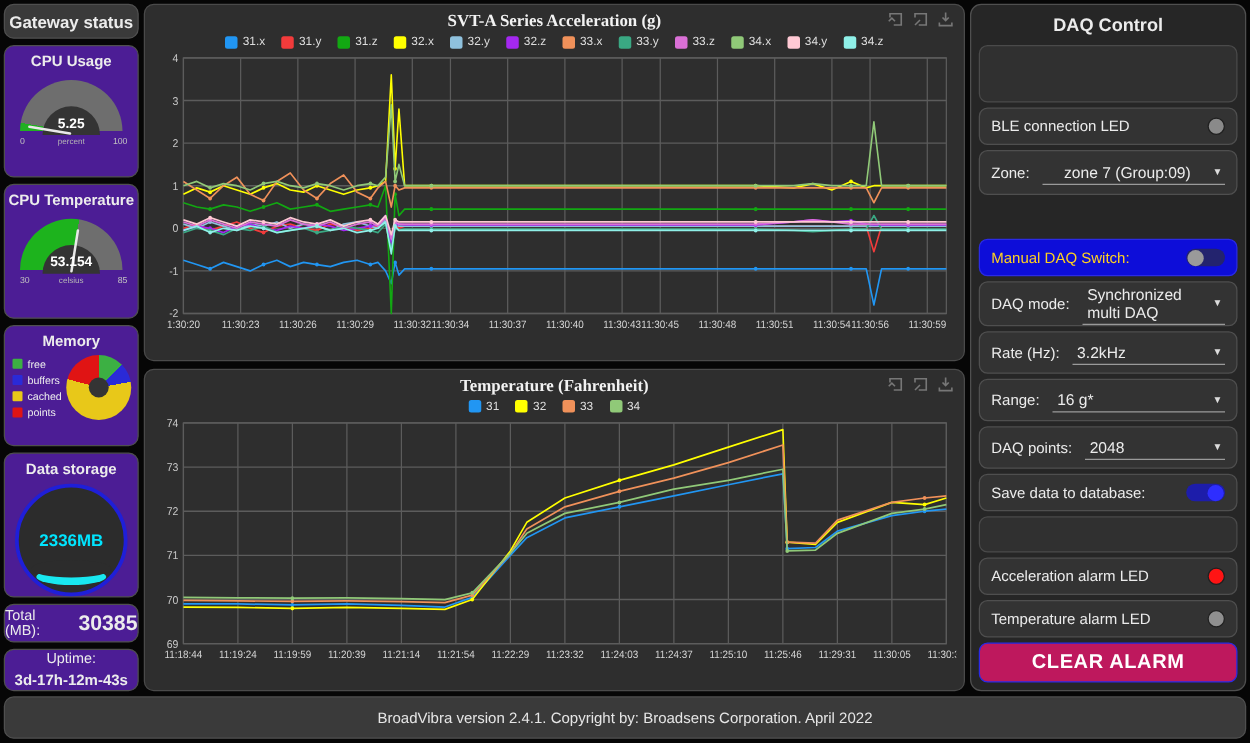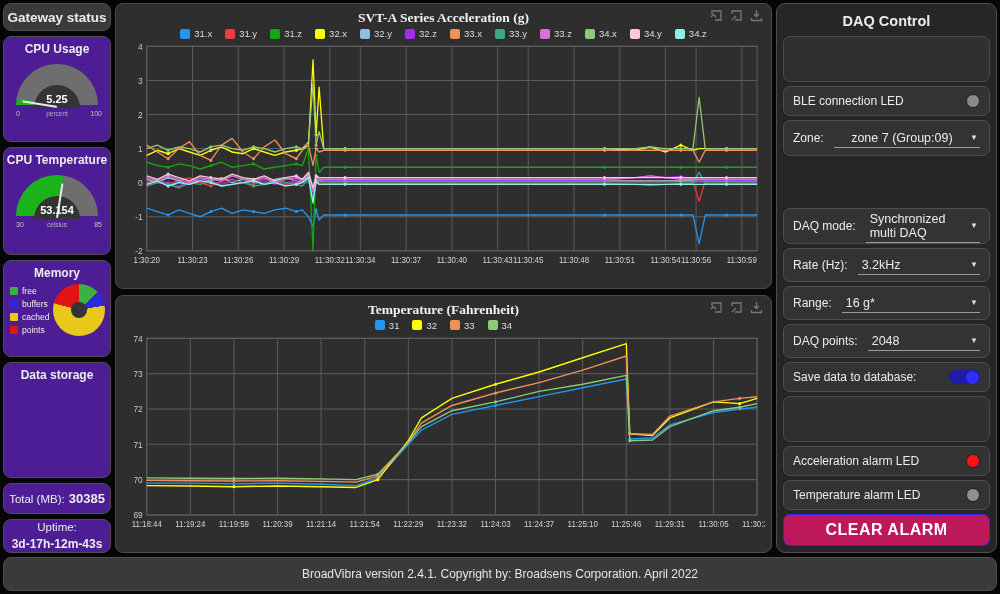--- a/index.html
+++ b/index.html
@@ -26,21 +26,21 @@
   .mem-legend .sw{width:8px;height:8px;border-radius:1px;flex:none;}
   .donut{width:52px;height:52px;border-radius:50%;position:relative;flex:none;}
   .donut::after{content:"";position:absolute;width:16px;height:16px;left:18px;top:18px;border-radius:50%;background:#343434;}
   .store-card{height:116px;}
   .liquid{width:84px;height:84px;margin:5px auto 0;border-radius:50%;border:3px solid #1f1fd8;background:#2c2c2c;
           position:relative;display:flex;align-items:center;justify-content:center;overflow:hidden;}
   .liquid .val{color:#00e5ff;font-weight:bold;font-size:13.5px;}
   .wave1{position:absolute;bottom:6px;left:14px;width:56px;height:13px;border-radius:50%;background:#19e8f0;}
   .wave2{position:absolute;bottom:12px;left:10px;width:64px;height:14px;border-radius:50%;background:#2c2c2c;}
   .total-card{height:31px;display:flex;align-items:center;justify-content:center;font-size:11.5px;gap:4px;}
-  .total-card b{font-size:13px;}
+  .total-card b{font-size:17px;}
   .uptime-card{flex:1;display:flex;flex-direction:column;align-items:center;justify-content:center;font-size:11.5px;line-height:1.35;}
   .uptime-card b{font-size:12px;}
   
   .charts{display:flex;flex-direction:column;gap:6px;min-height:0;}
   .chart-panel{background:#2e2e2e;border:1px solid #4a4a4a;border-radius:8px;padding:4px 6px 20px 6px;
                display:flex;flex-direction:column;min-height:0;}
   .chart-panel.accel{flex:1.12;}
   .chart-panel.temp{flex:1;}
   .chart-head{position:relative;text-align:center;height:18px;flex:none;}
   .chart-title{font-family:"Liberation Serif",serif;font-weight:bold;font-size:13.5px;color:#f2f2f2;}
@@ -133,20 +133,25 @@
               <span class="sw" style="background: rgb(224, 20, 20);"></span>
               <span>points</span>
             </div>
           </div>
         <div class="donut" id="mem-donut" style="background: conic-gradient(rgb(60, 176, 67) 0deg, rgb(60, 176, 67) 45deg, rgb(42, 42, 216) 45deg, rgb(42, 42, 216) 80deg, rgb(232, 200, 25) 80deg, rgb(232, 200, 25) 285deg, rgb(224, 20, 20) 285deg, rgb(224, 20, 20) 360deg);"></div>
       </div>
     </div>
 
     <div class="panel store-card">
       <div class="card-title">Data storage</div>
+      <div class="liquid" style="border-color: rgb(31, 31, 216);">
+        <div class="wave1"></div>
+        <div class="wave2"></div>
+        <div class="val" style="color: rgb(0, 229, 255);">2336MB</div>
+      </div>
     </div>
 
     <div class="panel total-card">
       <span>Total (MB):</span>
       <b>30385</b>
     </div>
 
     <div class="panel uptime-card">
       <span>Uptime:</span>
       <b>3d-17h-12m-43s</b>
@@ -517,20 +522,26 @@
     <div class="row h34">
       <span class="lbl">Zone:</span>
       <span class="dd zone-dd">
         <span class="val">zone 7 (Group:09)</span>
         <span class="caret">▼</span>
       </span>
     </div>
 
     <div class="gap-flex"></div>
 
+    <div class="row h28 blue-row">
+      <span class="lbl">Manual DAQ Switch:</span>
+      <span class="toggle off" id="toggle-manual">
+          <span class="knob"></span>
+        </span>
+    </div>
 
     <div class="row h34">
       <span class="lbl">DAQ mode:</span>
       <span class="dd">
         <span class="val">Synchronized multi DAQ</span>
         <span class="caret">▼</span>
       </span>
     </div>
 
     <div class="row h32">

